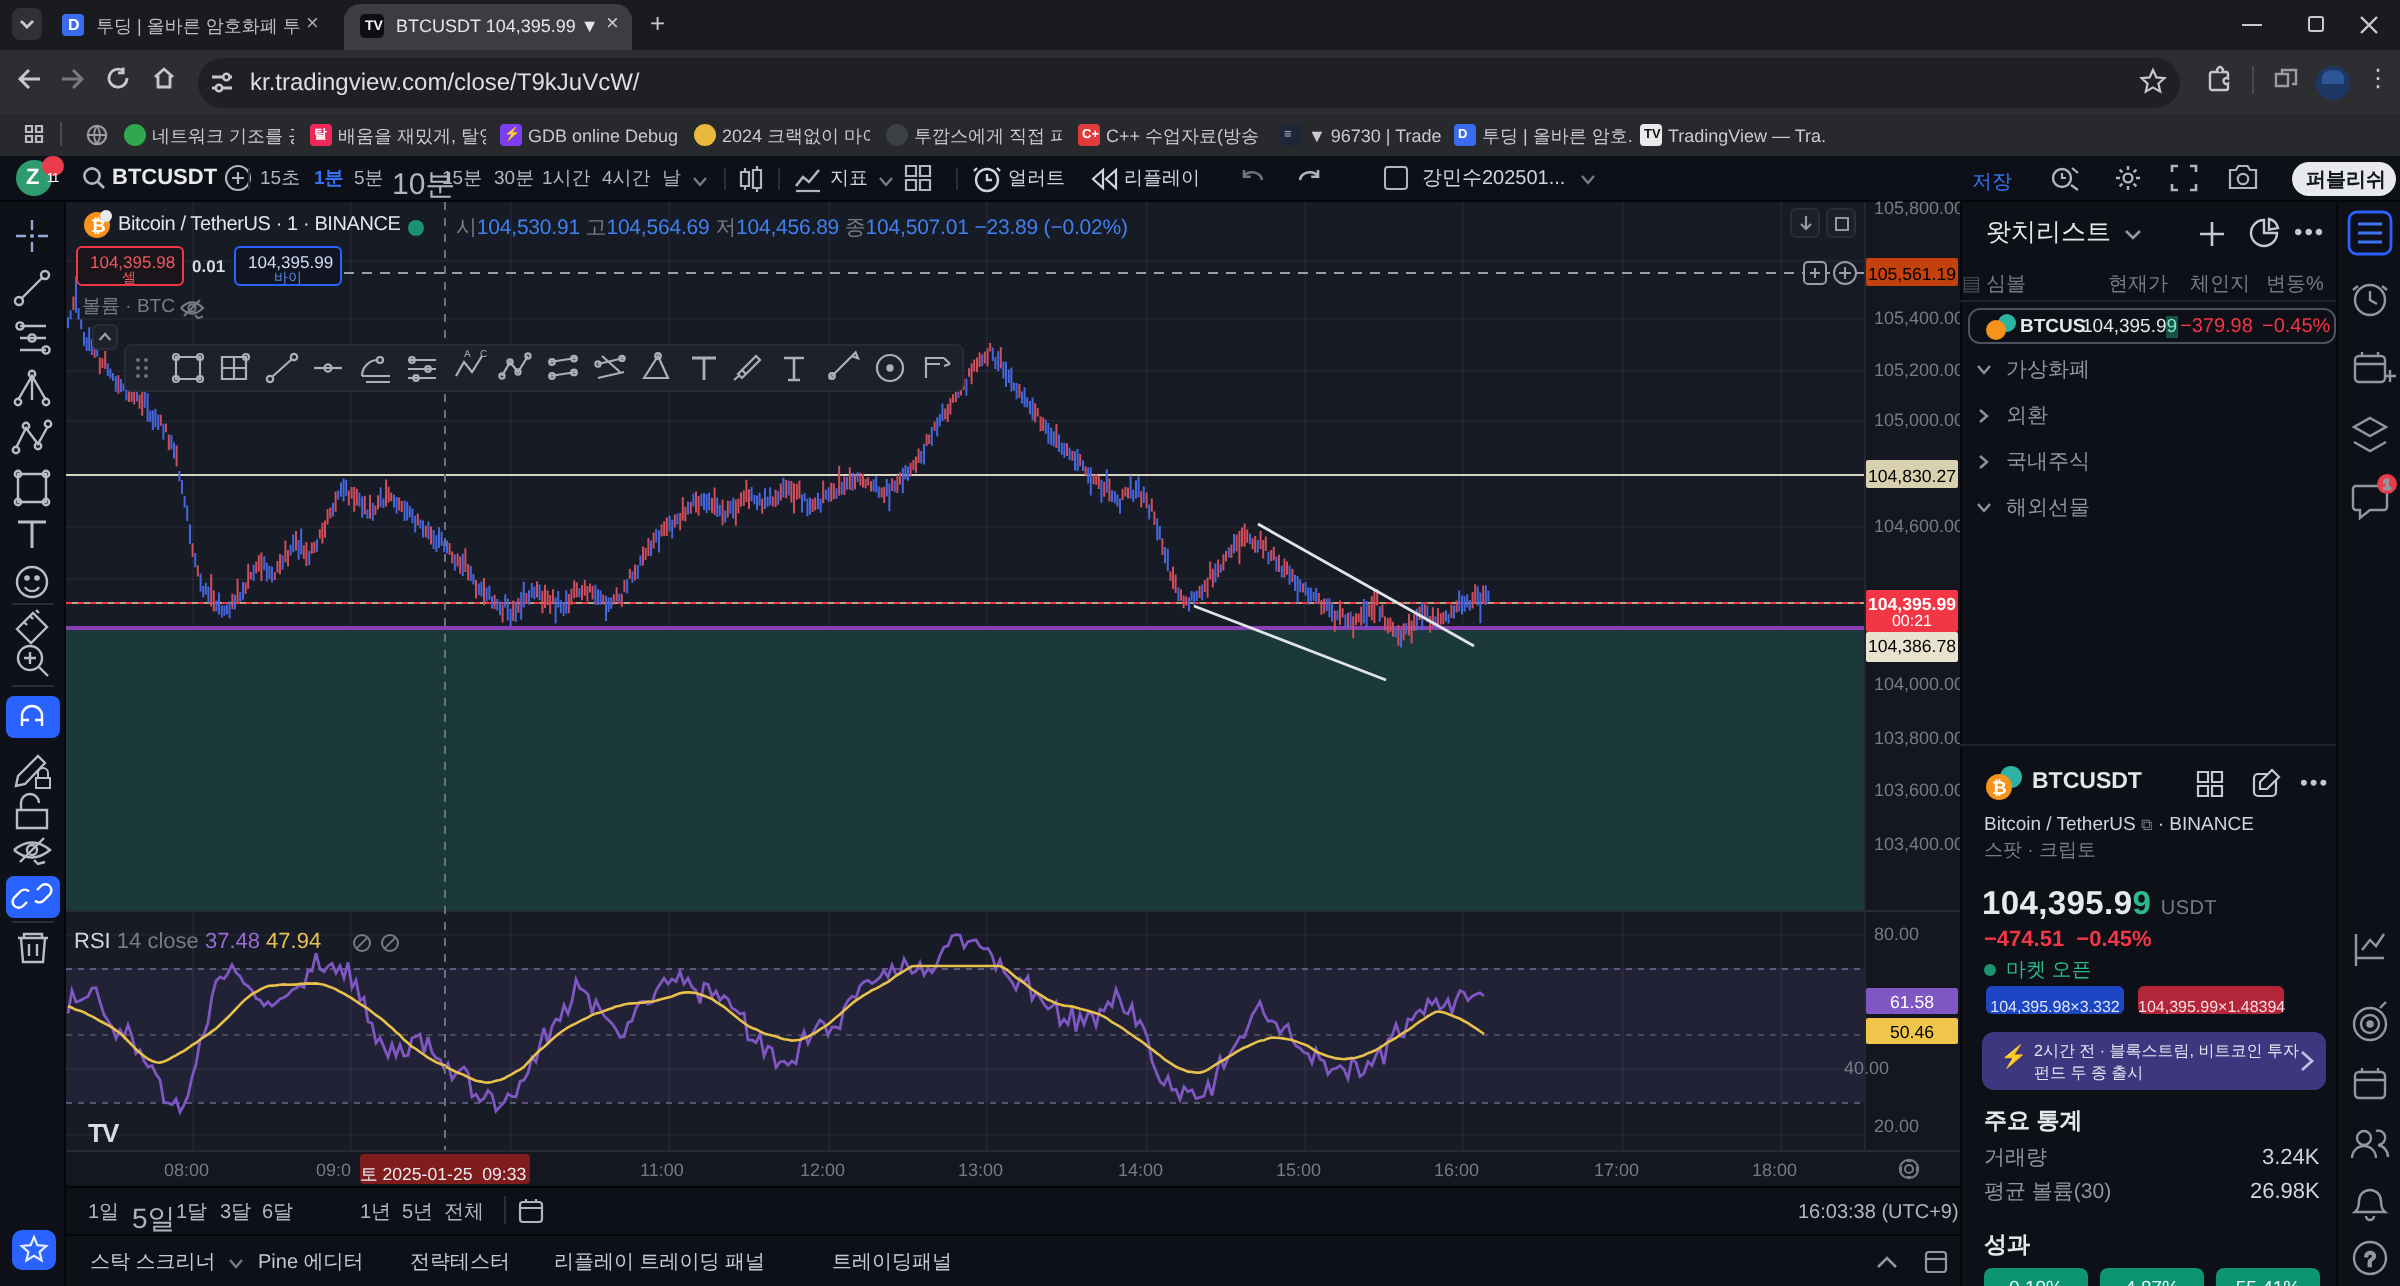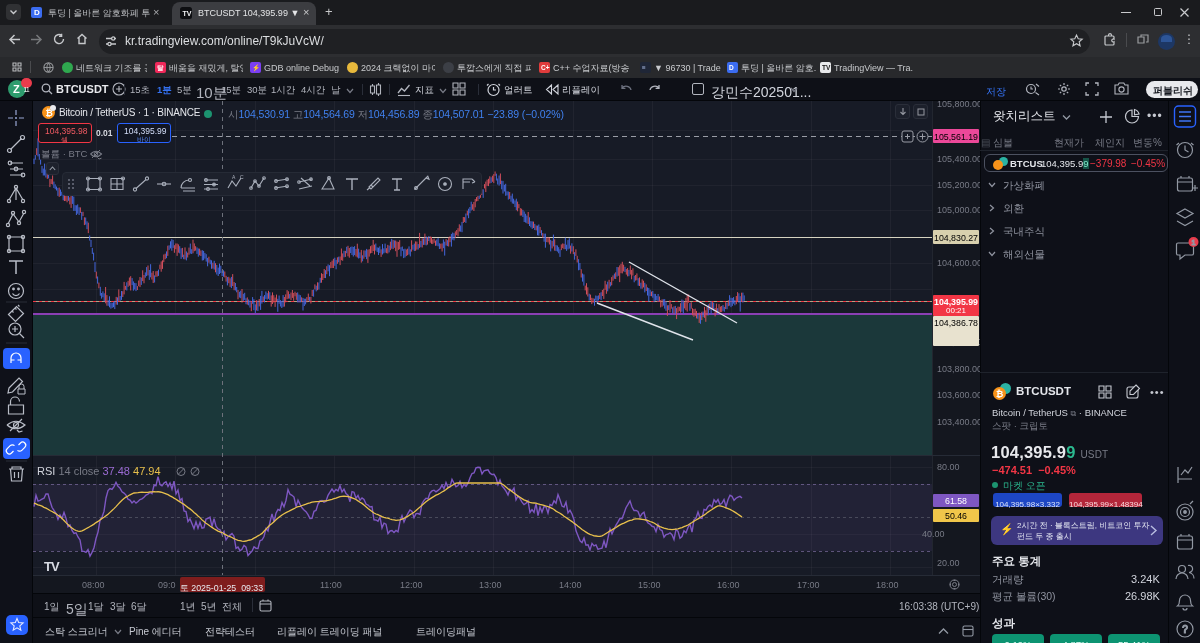--- a/index.html
+++ b/index.html
@@ -47,21 +47,21 @@
   </svg>
 <svg style="left:76px;top:33px" width="12" height="12" viewBox="0 0 12 12">
     <path d="M1.5 5.5 L6 1.5 L10.5 5.5 M3 4.8 V10.5 H9 V4.8" stroke="#c6c8cb" stroke-width="1.4" fill="none"></path>
   </svg>
 <div class="a" style="left:99px;top:29px;width:991px;height:25px;background:#1f2023;border-radius:13px"></div>
 <svg style="left:105px;top:36px" width="12" height="11" viewBox="0 0 12 11">
     <path d="M1 2.5 h6 M9.5 2.5 h1.5 M1 8 h2 M6 8 h5" stroke="#c6c8cb" stroke-width="1.4" fill="none"></path>
     <circle cx="8.2" cy="2.5" r="1.6" stroke="#c6c8cb" stroke-width="1.3" fill="none"></circle>
     <circle cx="4.5" cy="8" r="1.6" stroke="#c6c8cb" stroke-width="1.3" fill="none"></circle>
   </svg>
-<div class="tx" style="left:125px;top:35px;font-size:12px;color:#dcdee1">kr.tradingview.com/online/T9kJuVcW/</div>
+<div class="tx" style="left:125px;top:35px;font-size:12px;color:#dcdee1">kr.tradingview.com/close/T9kJuVcW/</div>
 <svg style="left:1070px;top:34px" width="13" height="13" viewBox="0 0 13 13">
     <path d="M6.5 1 L8.2 4.7 L12.2 5.1 L9.2 7.8 L10.1 11.8 L6.5 9.7 L2.9 11.8 L3.8 7.8 L0.8 5.1 L4.8 4.7 Z" stroke="#c6c8cb" stroke-width="1.1" fill="none"></path>
   </svg>
 <svg style="left:1103px;top:34px" width="13" height="13" viewBox="0 0 13 13">
     <path d="M4 2 h2 a1.4 1.4 0 1 1 2 0 h2 a1 1 0 0 1 1 1 v2.2 a1.5 1.5 0 1 0 0 2.6 V10 a1 1 0 0 1 -1 1 H3 a1 1 0 0 1 -1 -1 V3 a1 1 0 0 1 1 -1 z" stroke="#c6c8cb" stroke-width="1.2" fill="none"></path>
   </svg>
 <div class="sep" style="left:1126px;top:33px;height:14px;background:#4a4b4e"></div>
 <svg style="left:1137px;top:34px" width="12" height="12" viewBox="0 0 12 12">
     <path d="M1 3 h6 v6 h-6 z M4 3 v-2 h7 v7 h-2" stroke="#9a9c9f" stroke-width="1.2" fill="none"></path>
   </svg>
@@ -157,21 +157,21 @@
   </svg>
 <div class="tx" style="left:562px;top:85px;font-size:9.5px;color:#d1d4dc">리플레이</div>
 
 <svg style="left:620px;top:83px" width="13" height="12" viewBox="0 0 13 12">
     <path d="M2 5 a5 4.5 0 0 1 9 2 M2 2 v3.4 h3.4" stroke="#6e7280" stroke-width="1.3" fill="none"></path>
   </svg>
 <svg style="left:648px;top:83px" width="13" height="12" viewBox="0 0 13 12">
     <path d="M11 5 a5 4.5 0 0 0 -9 2 M11 2 v3.4 h-3.4" stroke="#b2b5be" stroke-width="1.3" fill="none"></path>
   </svg>
 <div class="a" style="left:692px;top:83px;width:12px;height:12px;border:1.2px solid #b2b5be;border-radius:2px"></div>
-<div class="tx" style="left:711px;top:85px;font-size:14px;color:#d1d4dc">강민수202501...</div>
+<div class="tx" style="left:711px;top:85px;font-size:10px;color:#d1d4dc">강민수202501...</div>
 <svg style="left:790px;top:87px" width="8" height="6" viewBox="0 0 8 6">
     <path d="M1 1 L4 4.5 L7 1" stroke="#787b86" stroke-width="1.2" fill="none"></path>
   </svg>
 <div class="tx" style="left:986px;top:87px;font-size:10px;color:#3572f2">저장</div>
 <svg style="left:1025px;top:82px" width="15" height="14" viewBox="0 0 15 14">
     <circle cx="6" cy="7" r="4.5" stroke="#b2b5be" stroke-width="1.2" fill="none"></circle>
     <path d="M6 4.5 v2.5 h2 M10.5 10.5 L14 13 M11 2 l3 2.5" stroke="#b2b5be" stroke-width="1.1" fill="none"></path>
   </svg>
 <svg style="left:1057px;top:82px" width="14" height="14" viewBox="0 0 14 14">
     <circle cx="7" cy="7" r="2.2" stroke="#b2b5be" stroke-width="1.2" fill="none"></circle>
@@ -410,24 +410,24 @@
 <div class="lbl" style="left:937px;top:180px">105,200.00</div>
 <div class="lbl" style="left:937px;top:205px">105,000.00</div>
 <div class="lbl" style="left:937px;top:258px">104,600.00</div>
 <div class="lbl" style="left:937px;top:337px">104,000.00</div>
 <div class="lbl" style="left:937px;top:364px">103,800.00</div>
 <div class="lbl" style="left:937px;top:390px">103,600.00</div>
 <div class="lbl" style="left:937px;top:417px">103,400.00</div>
 <div class="lbl" style="left:937px;top:462px">80.00</div>
 <div class="lbl" style="left:922px;top:529px">40.00</div>
 <div class="lbl" style="left:937px;top:558px">20.00</div>
-<div class="axbox" style="top:129px;height:14px;background:#ec4899;padding-top:2.5px">105,561.19</div>
+<div class="axbox" style="top:129px;height:14px;background:#c2410c;padding-top:2.5px">105,561.19</div>
 <div class="axbox" style="top:230px;height:14px;background:#d8d0ae;padding-top:2.5px">104,830.27</div>
 <div class="axbox" style="top:295px;height:21px;background:#f23645;color:#fff;padding-top:2.5px;line-height:1;font-weight:bold">104,395.99<br><span style="font-size:8px;font-weight:normal">00:21</span></div>
-<div class="axbox" style="top:316px;height:30px;background:#e8e2cf;padding-top:2px">104,386.78</div>
+<div class="axbox" style="top:316px;height:15px;background:#e8e2cf;padding-top:2px">104,386.78</div>
 <div class="axbox" style="top:494px;height:13px;background:#7e57c2;color:#fff;padding-top:2px">61.58</div>
 <div class="axbox" style="top:509px;height:13px;background:#f0c64a;padding-top:2px">50.46</div>
 
 <div class="a" style="left:33px;top:575px;width:947px;height:18px;background:#14171f;border-top:1px solid #262b36"></div>
 <div class="lbl" style="left:82px;top:580px">08:00</div>
 <div class="lbl" style="left:158px;top:580px">09:0</div>
 <div class="lbl" style="left:320px;top:580px">11:00</div>
 <div class="lbl" style="left:400px;top:580px">12:00</div>
 <div class="lbl" style="left:479px;top:580px">13:00</div>
 <div class="lbl" style="left:559px;top:580px">14:00</div>

